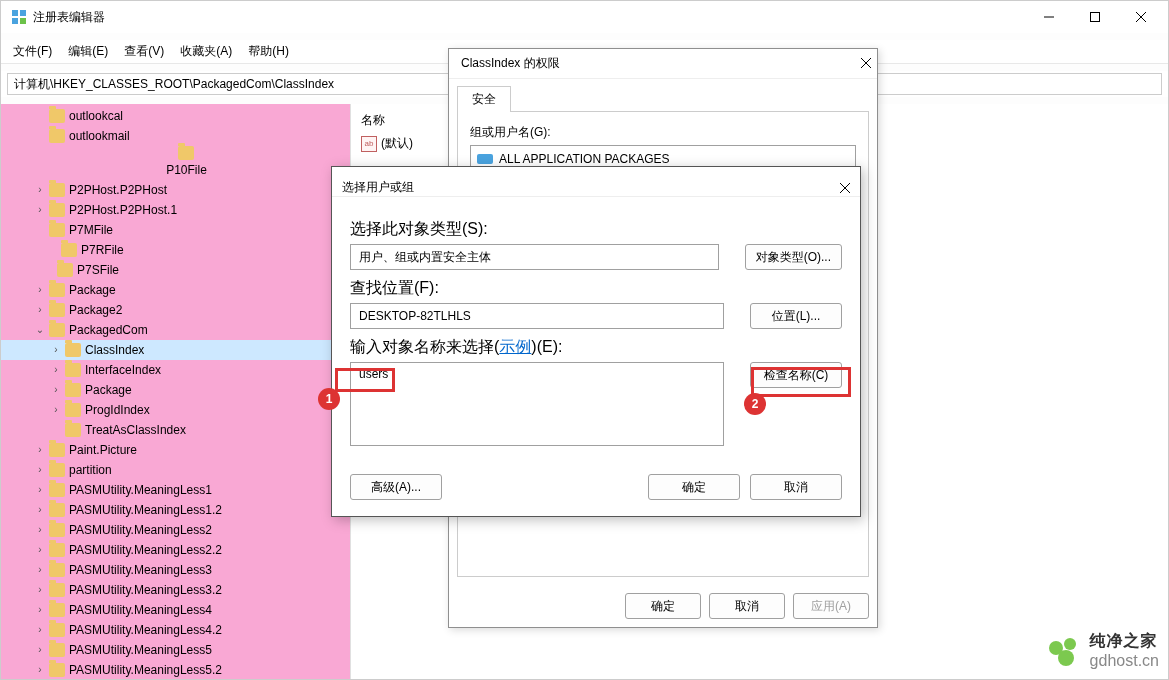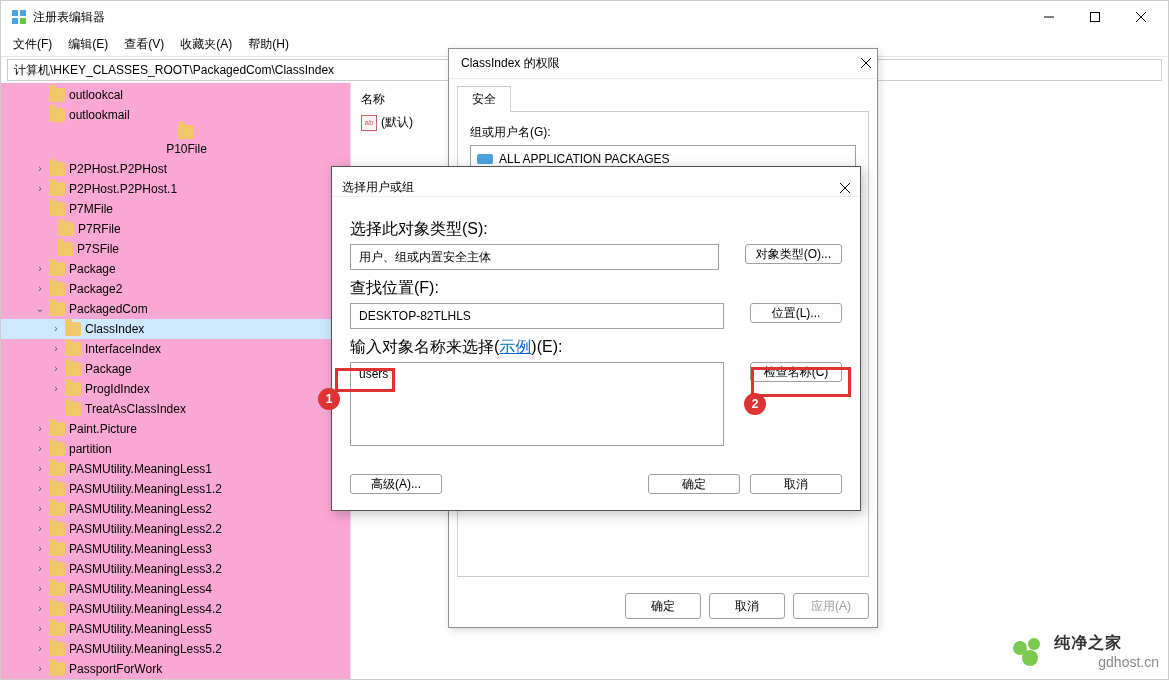--- a/index.html
+++ b/index.html
@@ -1,19 +1,19 @@
 <!DOCTYPE html>
 <html><head>
 <meta charset="utf-8">
 <style>
 * { box-sizing: border-box; margin: 0; padding: 0; font-family: "Microsoft YaHei", "Segoe UI", sans-serif; }
 body { width: 1169px; height: 680px; background: #fff; position: relative; overflow: hidden; font-size: 12px; }
 
 
-.main-window { width: 1169px; height: 680px; border: 1px solid #ccc; display: flex; flex-direction: column; background: #fdfdfd; }
+.main-window { width: 1169px; height: 680px; border: 1px solid #ccc; display: flex; flex-direction: column; background: #fdfdfd; gap: 7px; }
 .titlebar { height: 32px; display: flex; align-items: center; padding: 0 4px; background: #fff; }
 .titlebar .app-icon { width: 16px; height: 16px; margin: 0 6px; display: inline-flex; }
 .titlebar .title { font-size: 12px; color: #000; flex: 1; }
 .win-controls { display: flex; }
 .win-btn { width: 46px; height: 32px; display: flex; align-items: center; justify-content: center; color: #000; }
 
 .menubar { height: 24px; display: flex; align-items: center; padding: 0 4px; border-bottom: 1px solid #e8e8e8; background: #fff; }
 .menu-item { padding: 2px 8px; font-size: 12px; color: #000; }
 
 .address { height: 26px; display: flex; align-items: center; padding: 2px 6px; background: #fff; }
@@ -52,34 +52,34 @@
 
 
 .select-dialog { position: absolute; left: 331px; top: 166px; width: 530px; background: #fff; border: 1px solid #555; box-shadow: 3px 3px 12px rgba(0,0,0,.25); }
 .sel-titlebar { height: 30px; display: flex; align-items: flex-end; padding: 0 10px; background: #fff; border-bottom: 1px solid #eee; }
 .sel-titlebar .title { flex: 1; font-size: 12px; }
 .sel-body { padding: 14px 18px 16px; }
 .sel-label { font-size: 16px; margin: 8px 0 4px; }
 .sel-row { display: flex; gap: 26px; align-items: flex-start; }
 .sel-field { flex: 1; border: 1px solid #a0a0a0; padding: 4px 8px; font-size: 12px; background: #fff; height: 26px; display: flex; align-items: center; }
 .sel-textarea-wrap { flex: 1; border: 1px solid #a0a0a0; height: 84px; padding: 4px 8px; font-size: 12px; position: relative; }
-.sel-btn { min-width: 92px; height: 20px; border: 1px solid #a0a0a0; background: #fdfdfd; font-size: 12px; padding: 0 10px; border-radius: 3px; }
+.sel-btn { min-width: 92px; height: 26px; border: 1px solid #a0a0a0; background: #fdfdfd; font-size: 12px; padding: 0 10px; border-radius: 3px; }
 .sel-link { color: #0066cc; text-decoration: underline; }
 .sel-footer { display: flex; gap: 10px; margin-top: 28px; }
 .sel-footer .spacer { flex: 1; }
 
 
 .annot-box { position: absolute; border: 3px solid #d33; pointer-events: none; }
 .annot-circle { position: absolute; width: 22px; height: 22px; border-radius: 50%; background: #d33; color: #fff; font-weight: bold; display: flex; align-items: center; justify-content: center; font-size: 12px; pointer-events: none; }
 
 
 .watermark { position: absolute; right: 10px; bottom: 10px; display: flex; align-items: flex-end; gap: 8px; }
 .watermark .txt { text-align: left; }
 .watermark .name { font-size: 16px; font-weight: bold; color: #333; letter-spacing: 1px; }
-.watermark .url { font-size: 14px; color: #888; margin-left: 44px; }
+.watermark .url { font-size: 16px; color: #888; }
 </style>
 </head>
 <body>
 
 <div class="main-window">
   <div class="titlebar">
     <span class="app-icon">
       <svg width="16" height="16" viewBox="0 0 16 16">
           <rect x="1" y="1" width="6" height="6" fill="#4aa3df"></rect>
           <rect x="9" y="1" width="6" height="6" fill="#4aa3df"></rect>
@@ -159,21 +159,21 @@
             </div>
           </li>
           <li>
             <div class="row" style="padding-left: 32px;">
               <span class="expander"></span>
               <span class="folder-icon"></span>
               <span class="label">P7MFile</span>
             </div>
           </li>
           <li>
-            <div class="row" style="padding-left: 16px; margin-left: 25px;">
+            <div class="row" style="padding-left: 44px;">
               <span class="expander"></span>
               <span class="folder-icon"></span>
               <span class="label">P7RFile</span>
             </div>
           </li>
           <li>
             <div class="row" style="padding-left: 40px;">
               <span class="expander"></span>
               <span class="folder-icon"></span>
               <span class="label">P7SFile</span>

